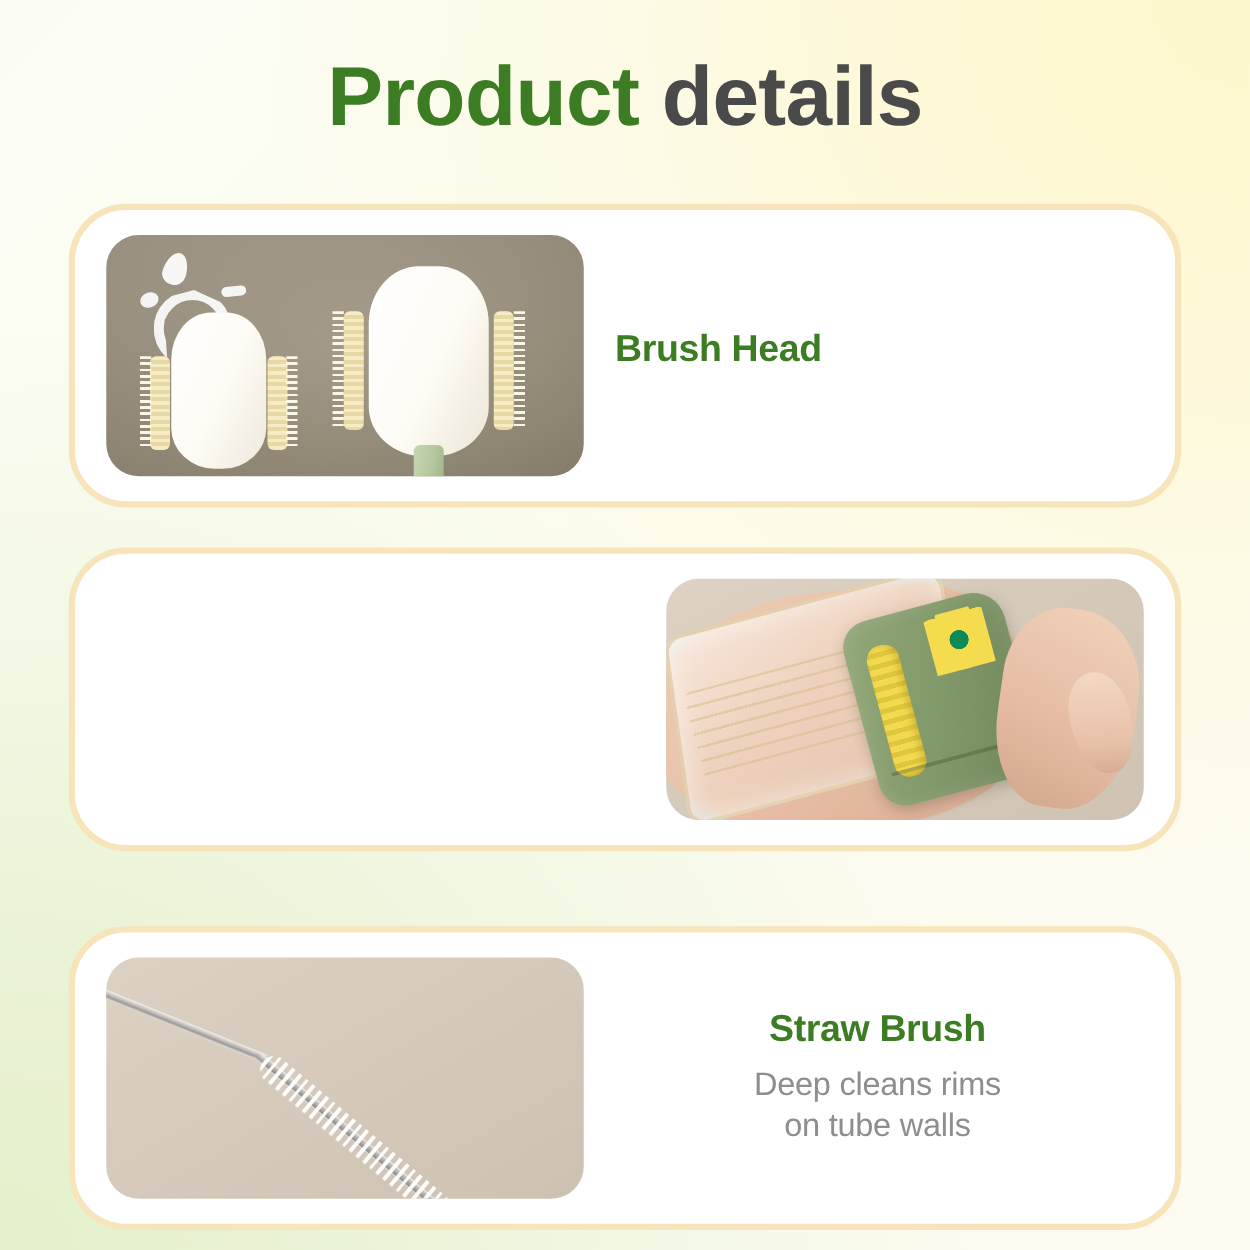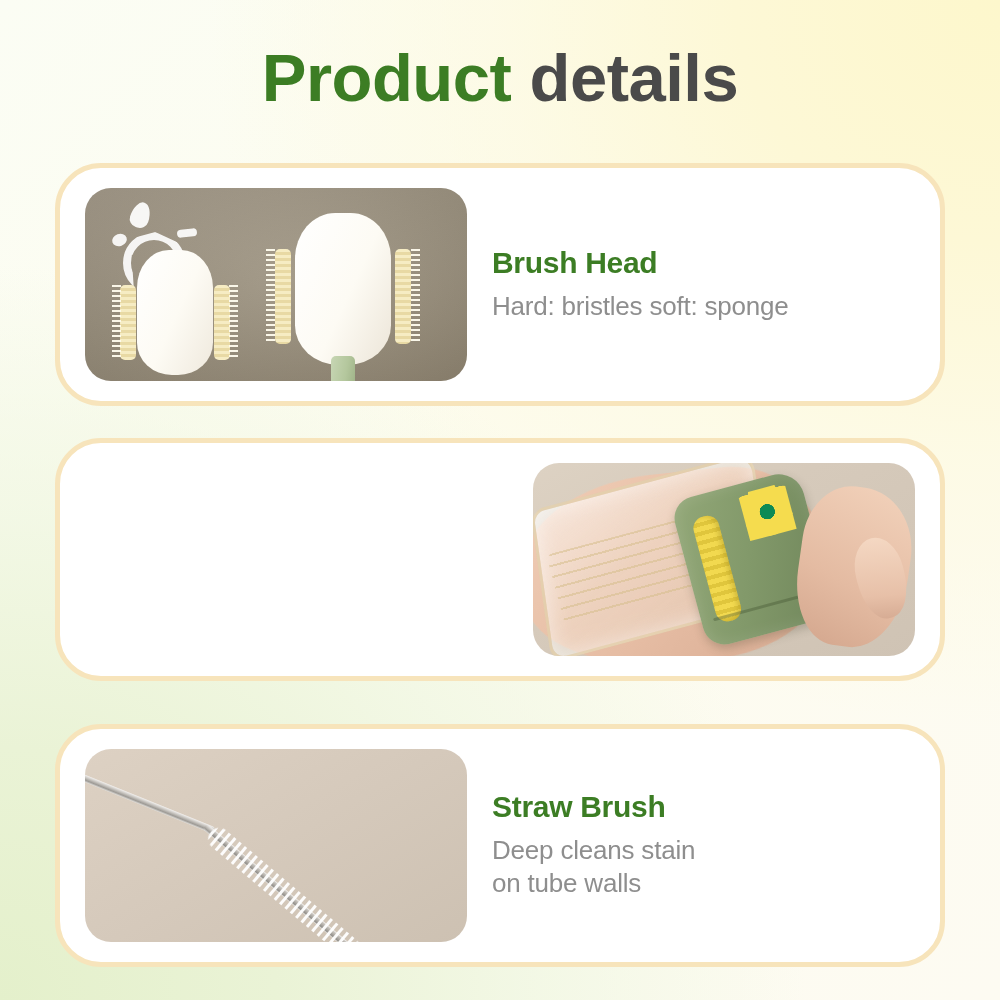--- a/index.html
+++ b/index.html
@@ -48,21 +48,21 @@
     left: 55px;
     width: 890px;
     background: #ffffff;
     border: 5px solid #f7e4bb;
     border-radius: 46px;
     display: flex;
     align-items: center;
   }
   .card.c1 { top: 163px;  height: 243px; }
   .card.c2 { top: 438px;  height: 243px; }
-  .card.c3 { top: 724px;  height: 243px; }
+  .card.c3 { top: 741px;  height: 243px; text-align: center; }
 
   .card.img-right { flex-direction: row-reverse; }
 
   .photo {
     position: relative;
     width: 382px;
     height: 193px;
     margin: 0 25px;
     border-radius: 26px;
     overflow: hidden;
@@ -321,21 +321,20 @@
       <div class="brush head-b">
         <div class="bristles fringe bl"></div>
         <div class="bristles fringe br"></div>
       </div>
 
       <div class="handle"></div>
     </div>
 
     <div class="text-block">
       <div class="card-title">Brush Head</div>
-      <div class="card-sub">Hard: bristles soft: sponge</div>
     </div>
   </div>
 
   <div class="card c2 img-right">
     <div class="photo ph2">
       <div class="palm"></div>
       <div class="cup"></div>
       <div class="cup-streaks"></div>
       <div class="device">
         <div class="ubrush"></div>
@@ -351,18 +350,18 @@
   <div class="card c3">
     <div class="photo ph3">
       <div class="straw s-top"></div>
       <div class="straw s-bot"></div>
       <div class="straw-core"></div>
       <div class="straw-brush"></div>
     </div>
 
     <div class="text-block">
       <div class="card-title">Straw Brush</div>
-      <div class="card-sub">Deep cleans stain
+      <div class="card-sub">Deep cleans rims
 on tube walls</div>
     </div>
   </div>
 
 </div>
 
 </body></html>

